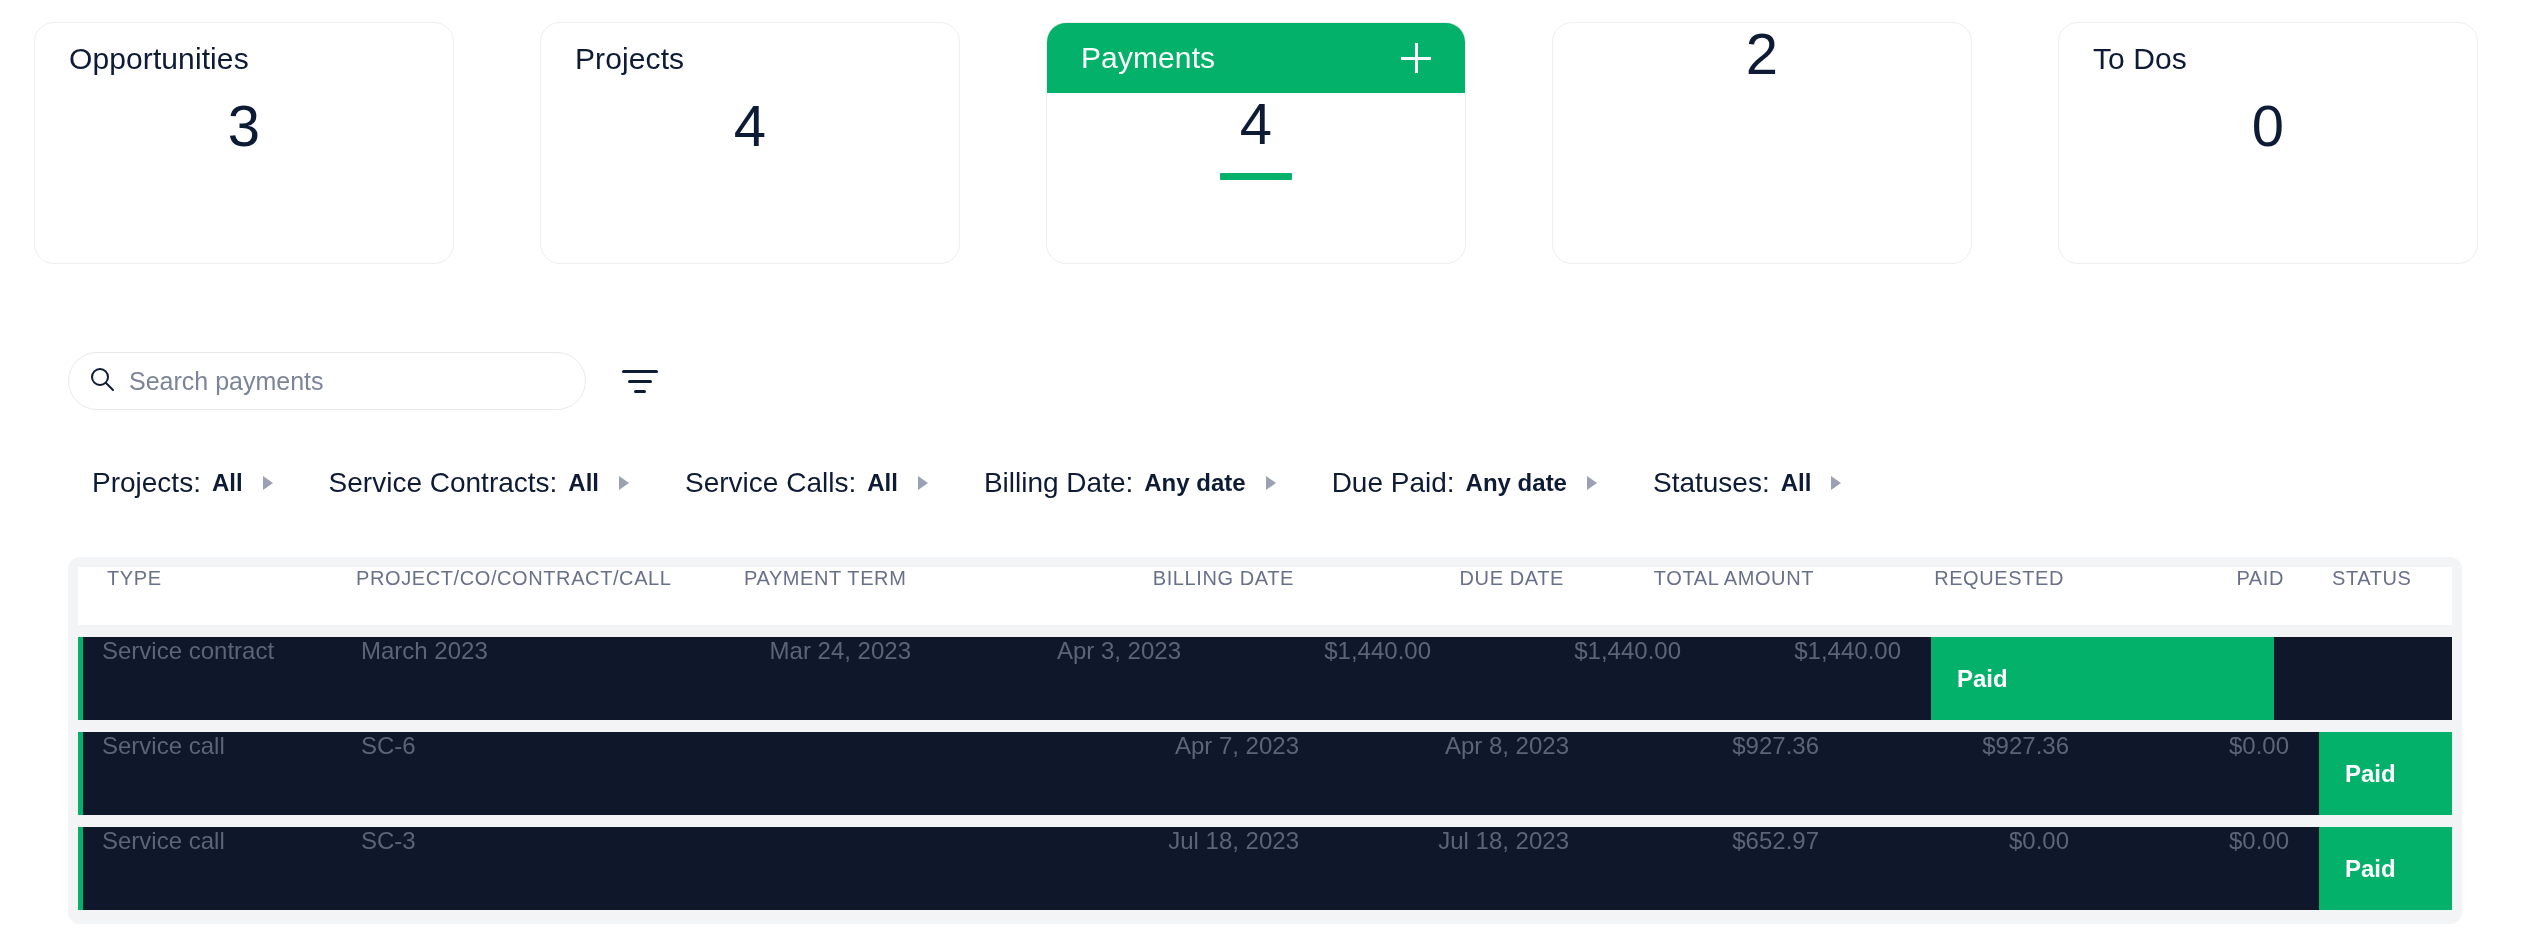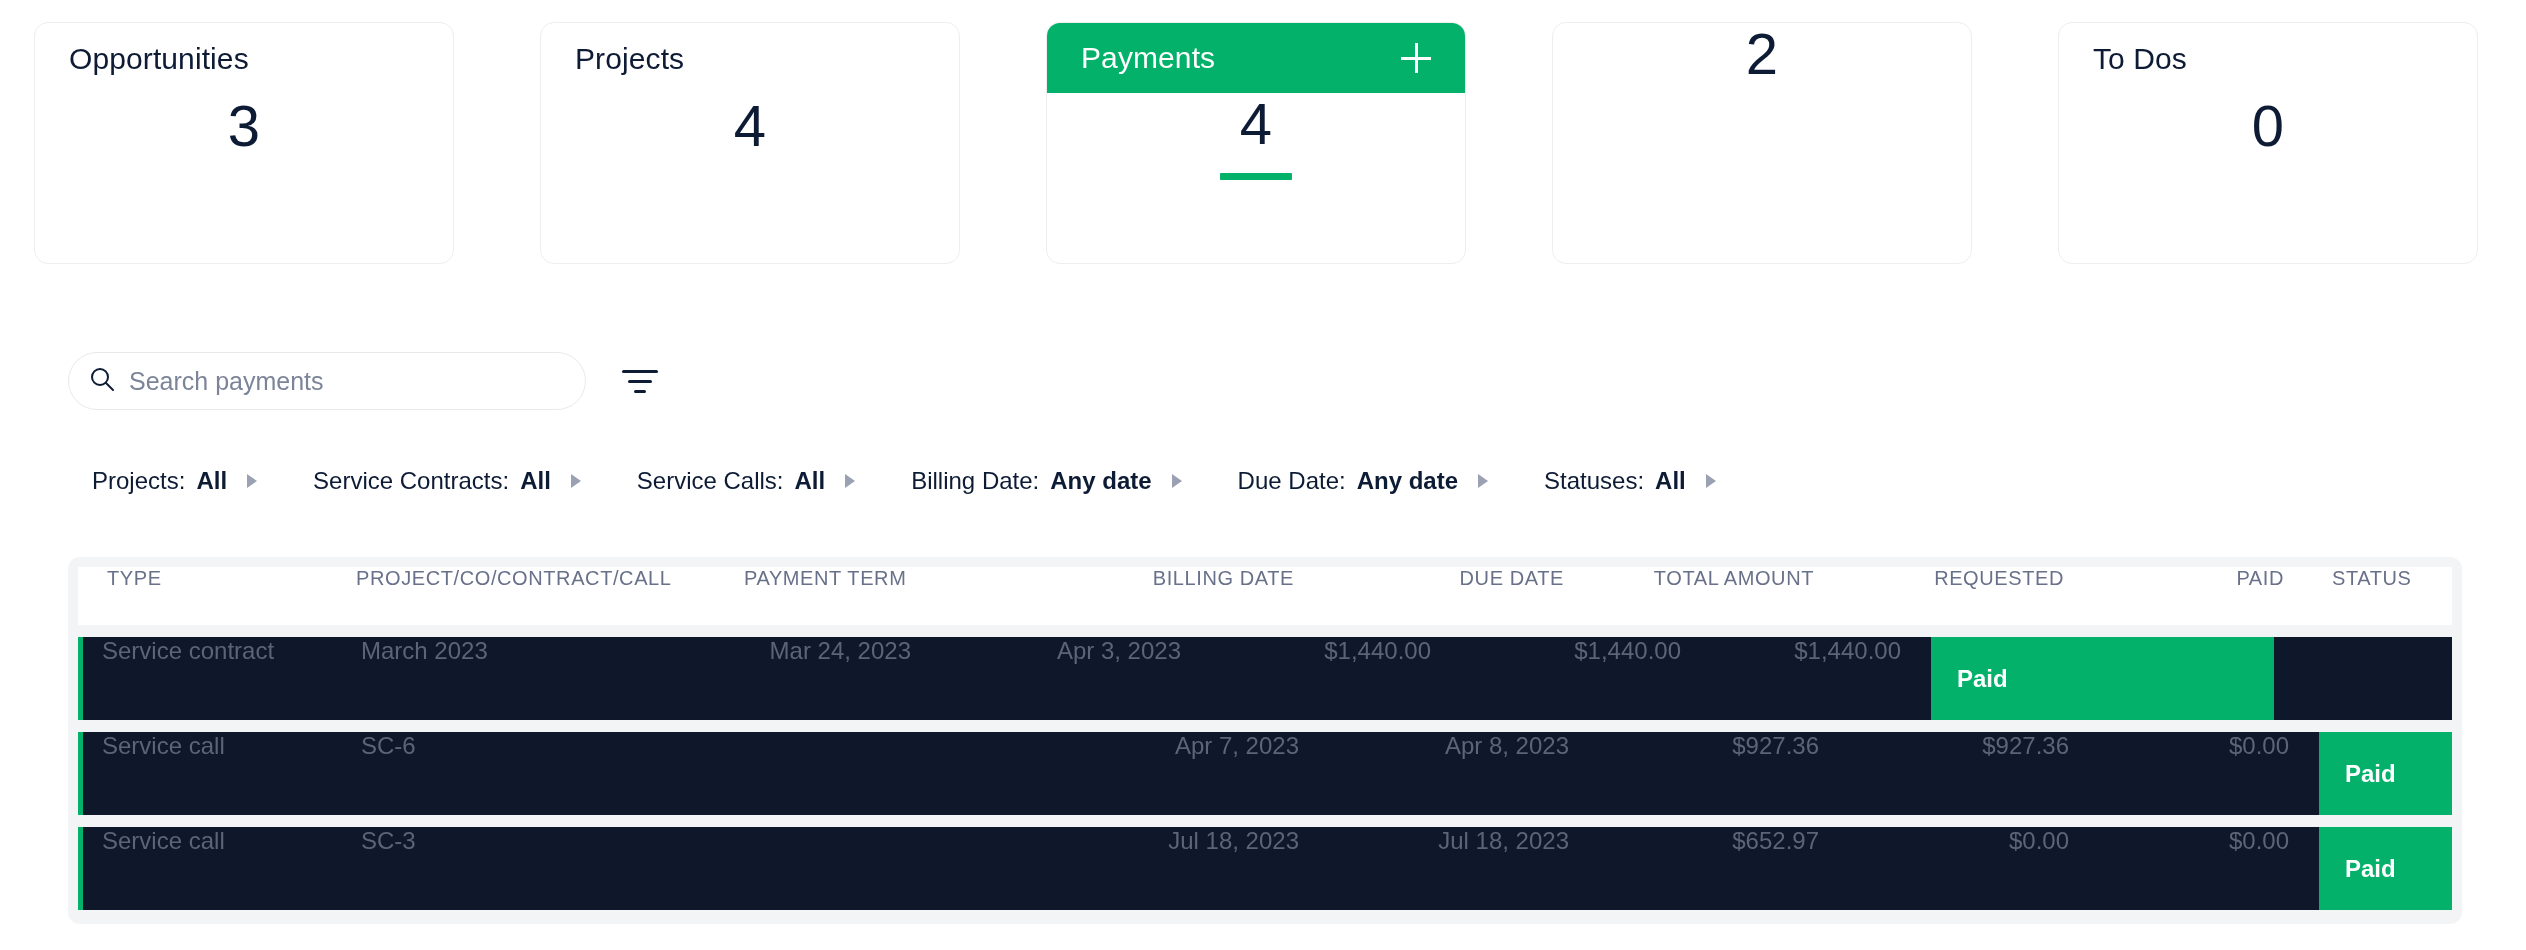--- a/index.html
+++ b/index.html
@@ -20,21 +20,21 @@
     left: 34px;
     display: flex;
     gap: 86px;
   }
 
   .card {
     width: 420px;
     height: 242px;
     background: #ffffff;
     border: 1px solid #eceef1;
-    border-radius: 14px;
+    border-radius: 20px;
     position: relative;
     overflow: hidden;
     flex: 0 0 auto;
   }
 
   .card-head {
     height: 72px;
     display: flex;
     align-items: center;
     padding: 0 34px;
@@ -159,21 +159,21 @@
   }
   .filter-chip {
     display: flex;
     align-items: center;
     gap: 11px;
     margin-right: 56px;
     cursor: pointer;
     white-space: nowrap;
   }
   .filter-label {
-    font-size: 24px;
+    font-size: 28px;
     color: #0d1b35;
     font-weight: 400;
   }
   .filter-value {
     font-size: 24px;
     color: #0d1b35;
     font-weight: 700;
   }
   .caret-right {
     width: 0; height: 0;
@@ -367,21 +367,21 @@
     <span class="caret-right"></span>
   </div>
 
   <div class="filter-chip">
     <span class="filter-label">Billing Date:</span>
     <span class="filter-value">Any date</span>
     <span class="caret-right"></span>
   </div>
 
   <div class="filter-chip">
-    <span class="filter-label">Due Date:</span>
+    <span class="filter-label">Due Paid:</span>
     <span class="filter-value">Any date</span>
     <span class="caret-right"></span>
   </div>
 
   <div class="filter-chip">
     <span class="filter-label">Statuses:</span>
     <span class="filter-value">All</span>
     <span class="caret-right"></span>
   </div>
 

